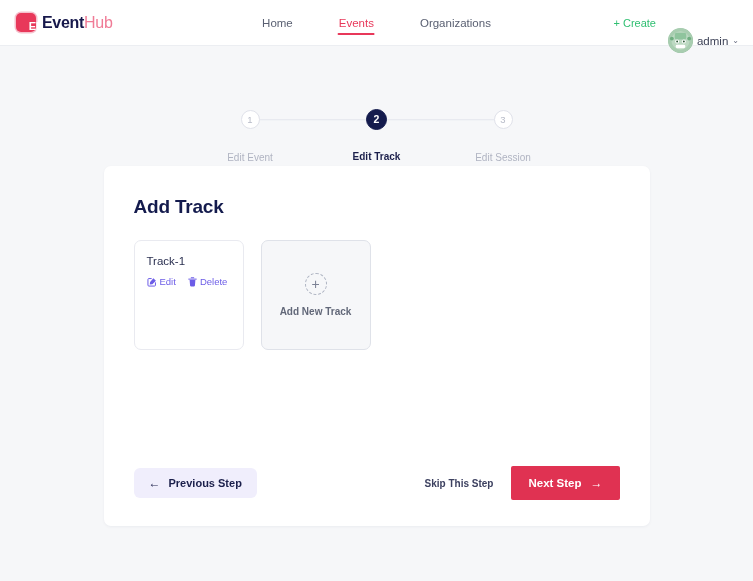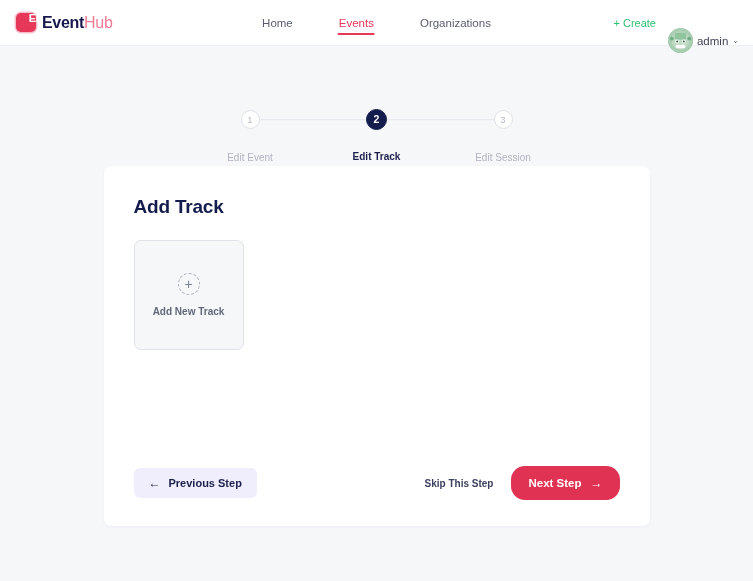--- a/index.html
+++ b/index.html
@@ -34,21 +34,21 @@
     gap: 6px;
     cursor: pointer;
   }
   .brand-mark {
     width: 19px;
     height: 19px;
     border-radius: 5px;
     background: #e8385a;
     position: relative;
     display: flex;
-    align-items: flex-start;
+    align-items: flex-end;
     justify-content: center;
     box-shadow: 0 0 0 1.5px #f5c1cd;
     padding-left: 20px;
   }
   .brand-mark-inner {
     font-size: 11px;
     font-weight: bold;
     color: #ffffff;
     line-height: 1;
     letter-spacing: -0.5px;
@@ -329,21 +329,21 @@
     text-decoration: none;
     cursor: pointer;
     white-space: nowrap;
   }
   .btn-next {
     display: inline-flex;
     align-items: center;
     gap: 9px;
     background: #e03252;
     border: none;
-    border-radius: 14px;
+    border-radius: 2px;
     padding: 11px 17px;
     font-size: 11.5px;
     font-weight: bold;
     color: #ffffff;
     cursor: pointer;
     font-family: "Liberation Sans", sans-serif;
   }
   .arrow { font-size: 12px; line-height: 1; }
 </style>
 </head>
@@ -409,20 +409,40 @@
     </div>
   </div>
 </div>
 
 <div class="panel">
 
   <div class="panel-title">Add Track</div>
 
   <div class="tracks-row">
 
+    <div class="track-card">
+      <div class="track-name">Track-1</div>
+      <div class="track-actions">
+        <a class="track-action" href="#">
+          <svg width="10" height="10" viewBox="0 0 16 16" fill="none">
+            <path d="M13.5 9.2V13a1.5 1.5 0 0 1-1.5 1.5H3A1.5 1.5 0 0 1 1.5 13V4A1.5 1.5 0 0 1 3 2.5h3.8" stroke="#6c5ce7" stroke-width="1.6" stroke-linecap="round"></path>
+            <path d="M10.2 1.8l4 4-5.6 5.6-4.2.6.6-4.2 5.2-6z" fill="#6c5ce7"></path>
+          </svg>
+          <span>Edit</span>
+        </a>
+        <a class="track-action" href="#">
+          <svg width="9" height="10" viewBox="0 0 14 16" fill="none">
+            <path d="M1 3.4h12" stroke="#6c5ce7" stroke-width="1.6" stroke-linecap="round"></path>
+            <path d="M5 1.2h4" stroke="#6c5ce7" stroke-width="1.6" stroke-linecap="round"></path>
+            <path d="M2.4 4.6h9.2l-.7 9.1a1.4 1.4 0 0 1-1.4 1.3H4.5a1.4 1.4 0 0 1-1.4-1.3L2.4 4.6z" fill="#6c5ce7"></path>
+          </svg>
+          <span>Delete</span>
+        </a>
+      </div>
+    </div>
 
     <div class="add-card">
       <span class="plus-circle">+</span>
       <span class="add-label">Add New Track</span>
     </div>
 
   </div>
 
   <div class="panel-footer">
     <button class="btn-prev">

